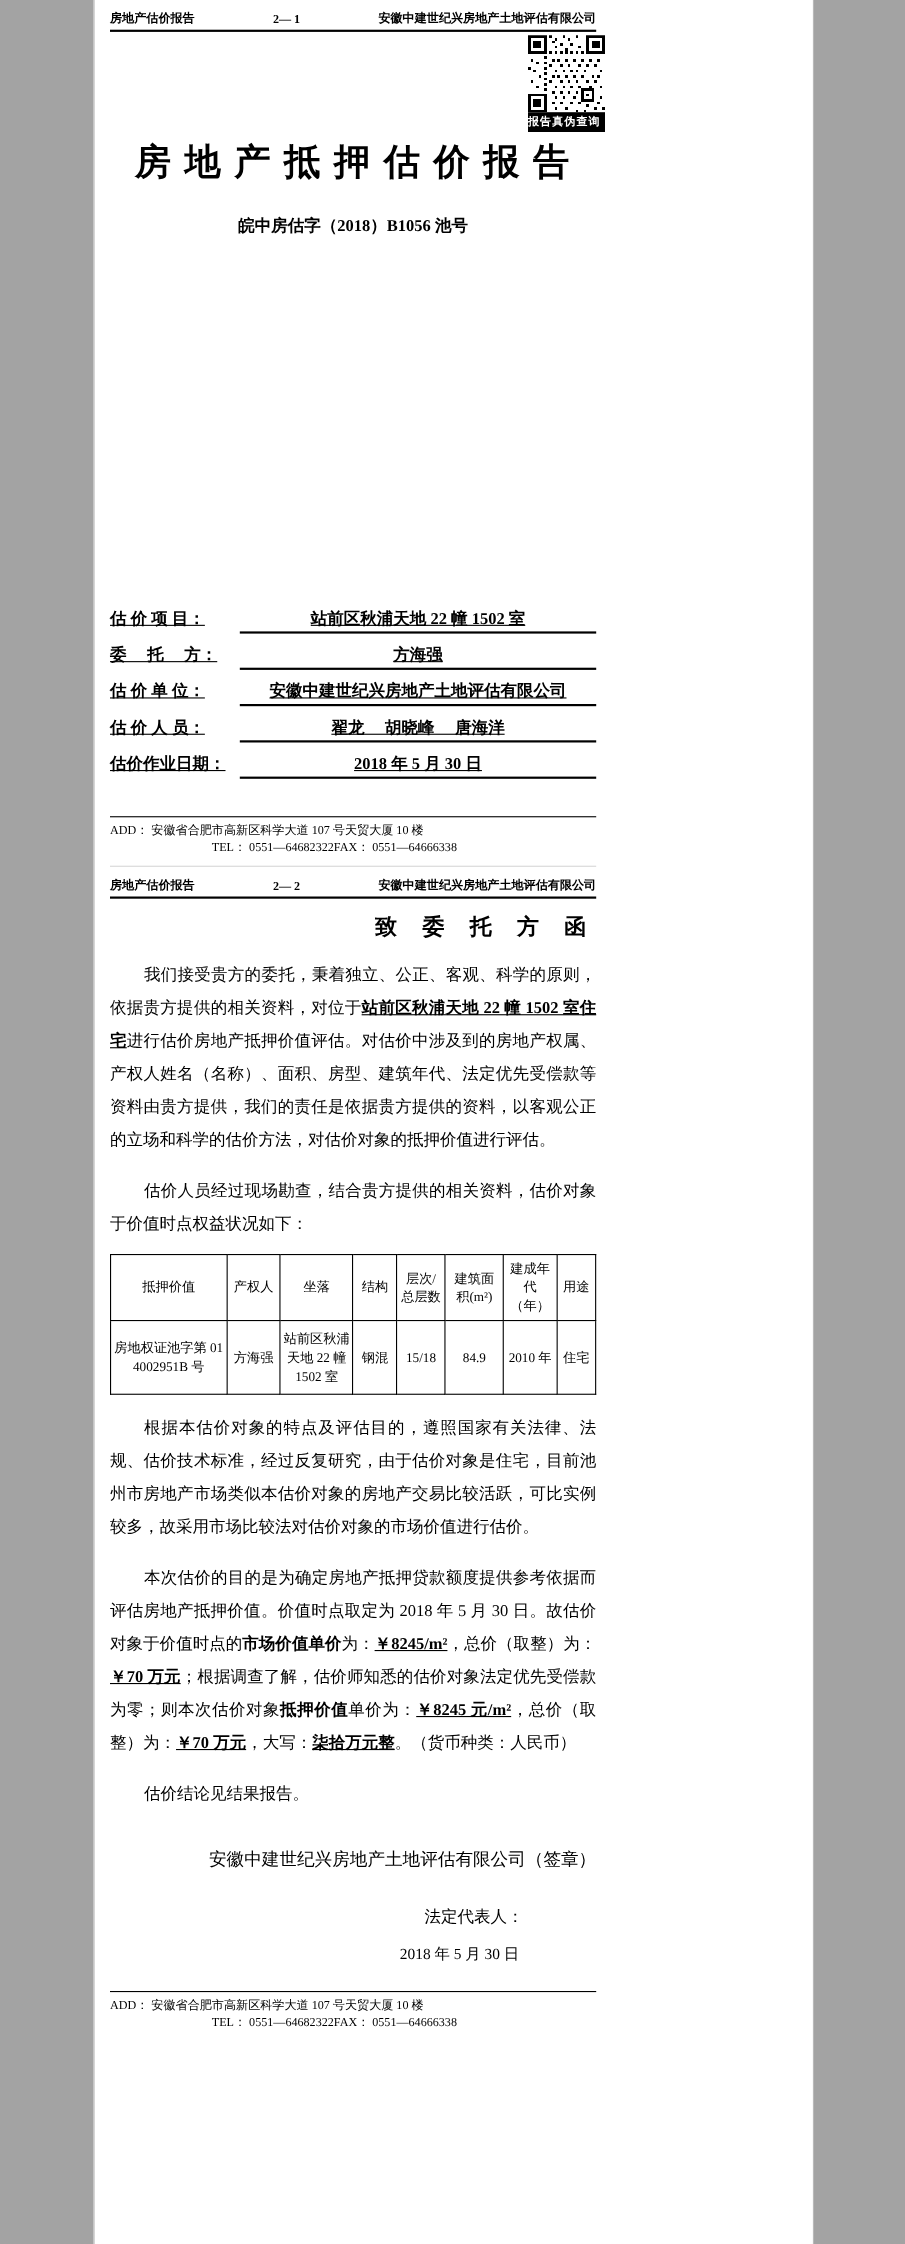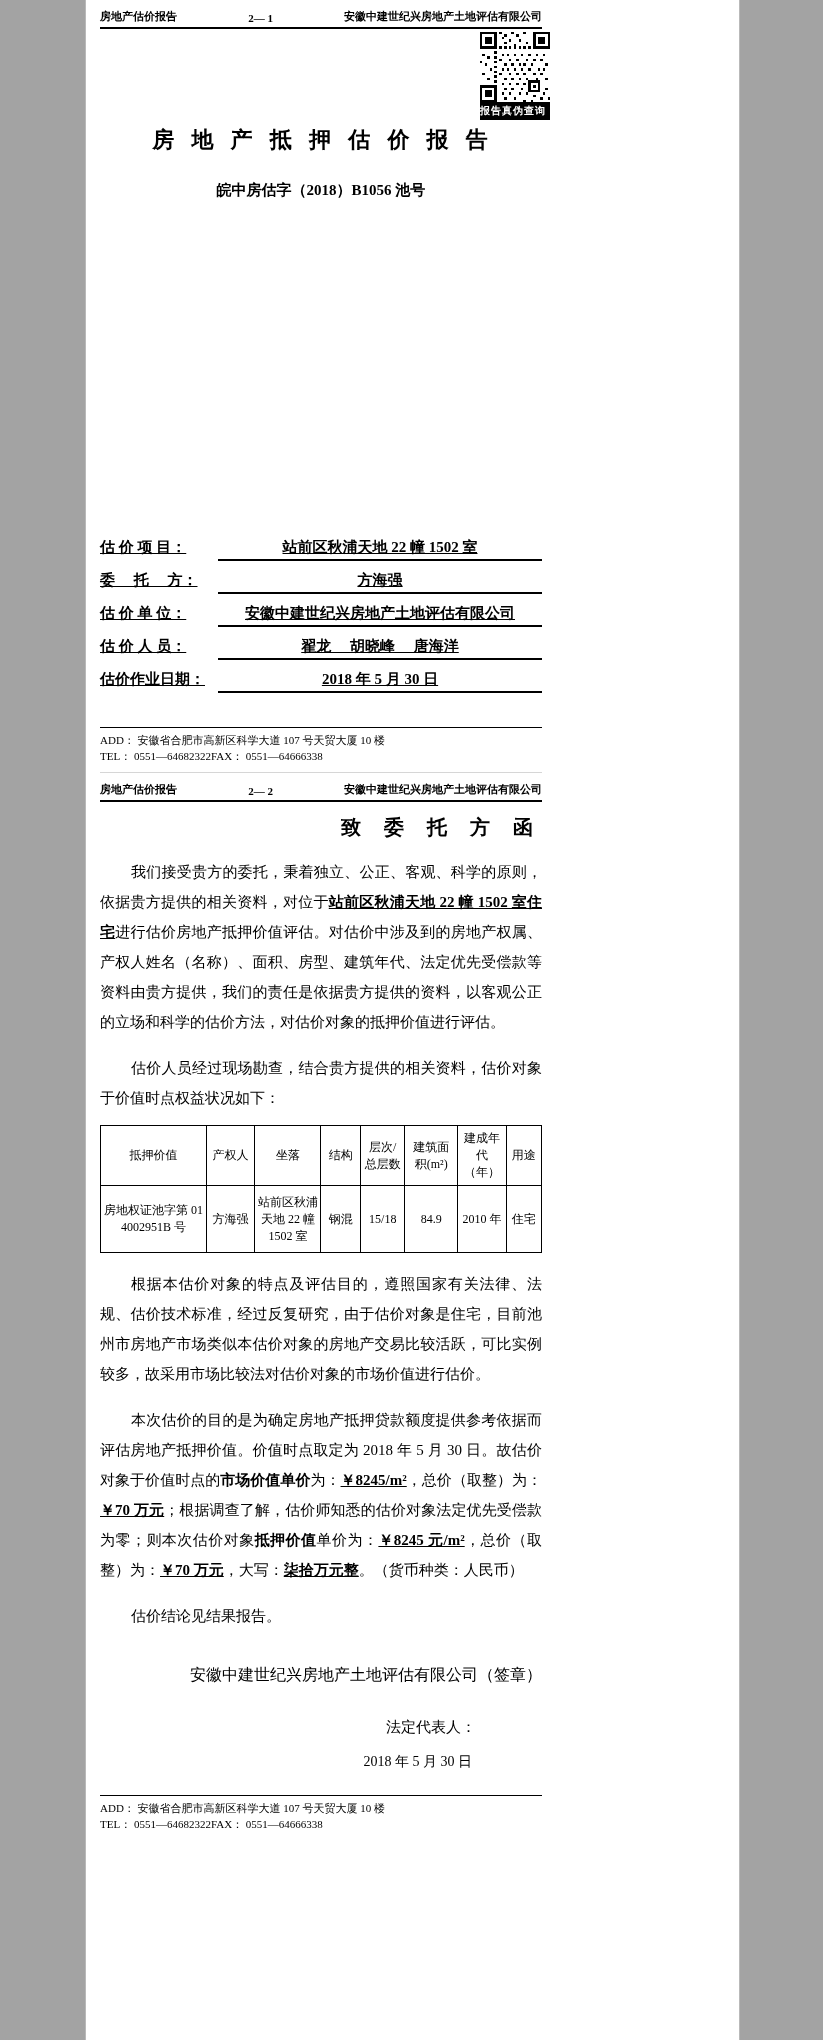--- a/index.html
+++ b/index.html
@@ -8,29 +8,29 @@
   .sheet{position:absolute;left:85px;top:0;width:655px;height:2040px;box-sizing:border-box;
          border-left:1px solid #b9b9b9;border-right:1px solid #b9b9b9;background:#fff;}
   .content{position:relative;margin-left:14px;width:442px;}
   .doc-header{display:flex;justify-content:space-between;align-items:flex-end;
               padding:9px 0 3px;border-bottom:2px solid #000;font-size:11px;font-weight:bold;}
   .doc-header .hc{flex:0 0 auto;}
   .qr-block{position:absolute;left:380px;top:32px;width:70px;}
   .qr-svg{display:block;width:70px;height:70px;}
   .qr-caption{background:#000;color:#fff;font-size:10px;font-weight:bold;text-align:left;
               letter-spacing:1px;padding:2px 0;font-family:"Liberation Sans",sans-serif;}
-  .title{margin-top:96px;text-align:center;font-size:22px;font-weight:bold;letter-spacing:2px;font-family:Liberation Mono, monospace;}
+  .title{margin-top:96px;text-align:center;font-size:33px;font-weight:bold;letter-spacing:2px;}
   .doc-no{margin-top:26px;text-align:center;font-size:15px;font-weight:bold;}
   .fields{margin-top:338px;}
   .field-row{display:flex;align-items:flex-start;height:33px;text-decoration:underline;}
   .field-label{font-weight:bold;font-size:15px;white-space:nowrap;flex:0 0 118px;padding-bottom:2px;}
   .field-value{flex:1;text-align:center;font-weight:bold;font-size:15px;
                border-bottom:2px solid #000;padding-bottom:2px;white-space:nowrap;}
   .doc-footer{margin-top:24px;border-top:1px solid #000;padding-top:4px;font-size:11px;line-height:16px;}
-  .footer-line2{display:flex;justify-content:flex-start;padding-right:34px;}
+  .footer-line2{display:flex;justify-content:center;padding-right:34px;}
   .page-divider{border-top:1px solid #d6d6d6;margin-top:8px;}
   .letter-title{margin-top:12px;text-align:right;font-size:20px;font-weight:bold;letter-spacing:9px;}
   .salutation{margin-top:16px;font-size:15px;font-weight:bold;}
   .para{margin:16px 0 0 0;font-size:15px;line-height:30px;text-align:justify;text-indent:31px;}
   .b{font-weight:bold;}
   .bu{font-weight:bold;text-decoration:underline;}
   table.prop{width:100%;border-collapse:collapse;margin:12px 0 4px 0;table-layout:fixed;}
   table.prop th,table.prop td{border:1px solid #000;font-size:12px;font-weight:normal;
        text-align:center;vertical-align:middle;padding:4px 2px;line-height:17px;word-break:break-all;}
   table.prop th{height:44px;}

